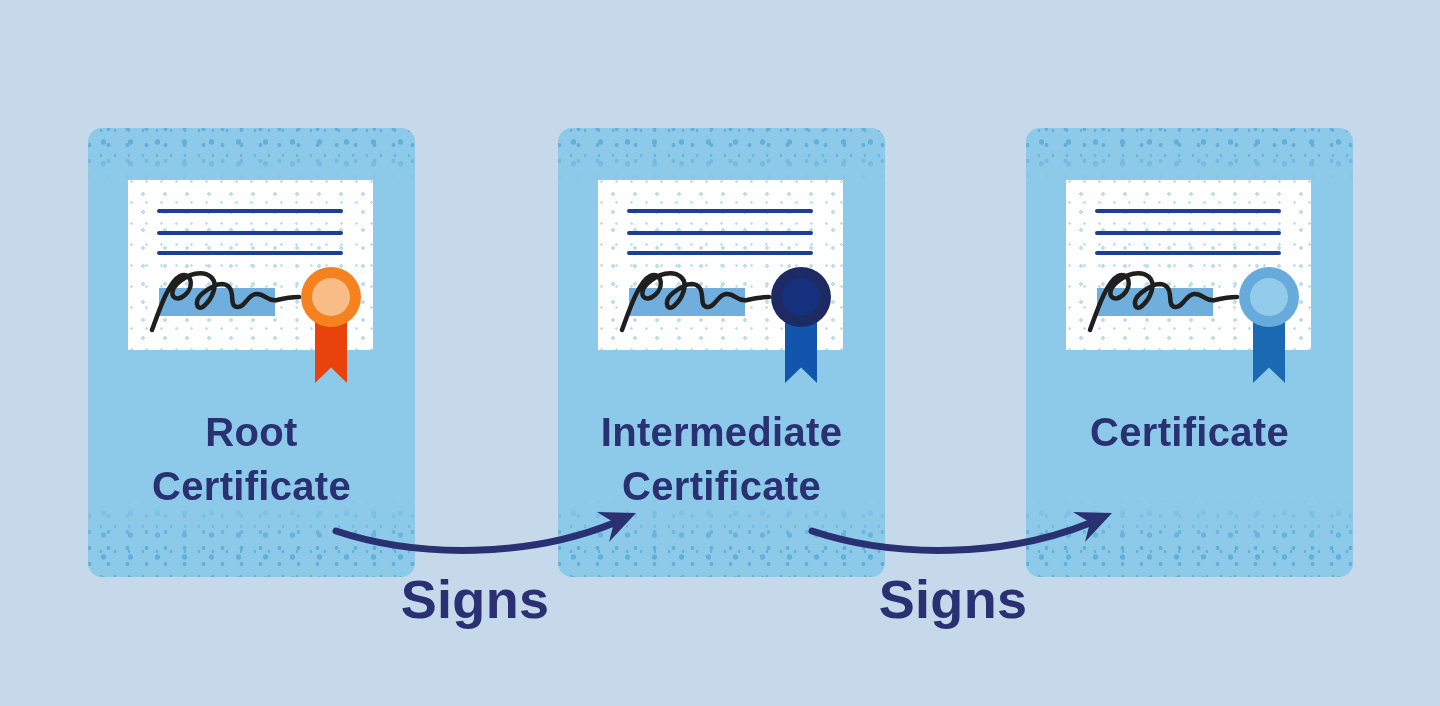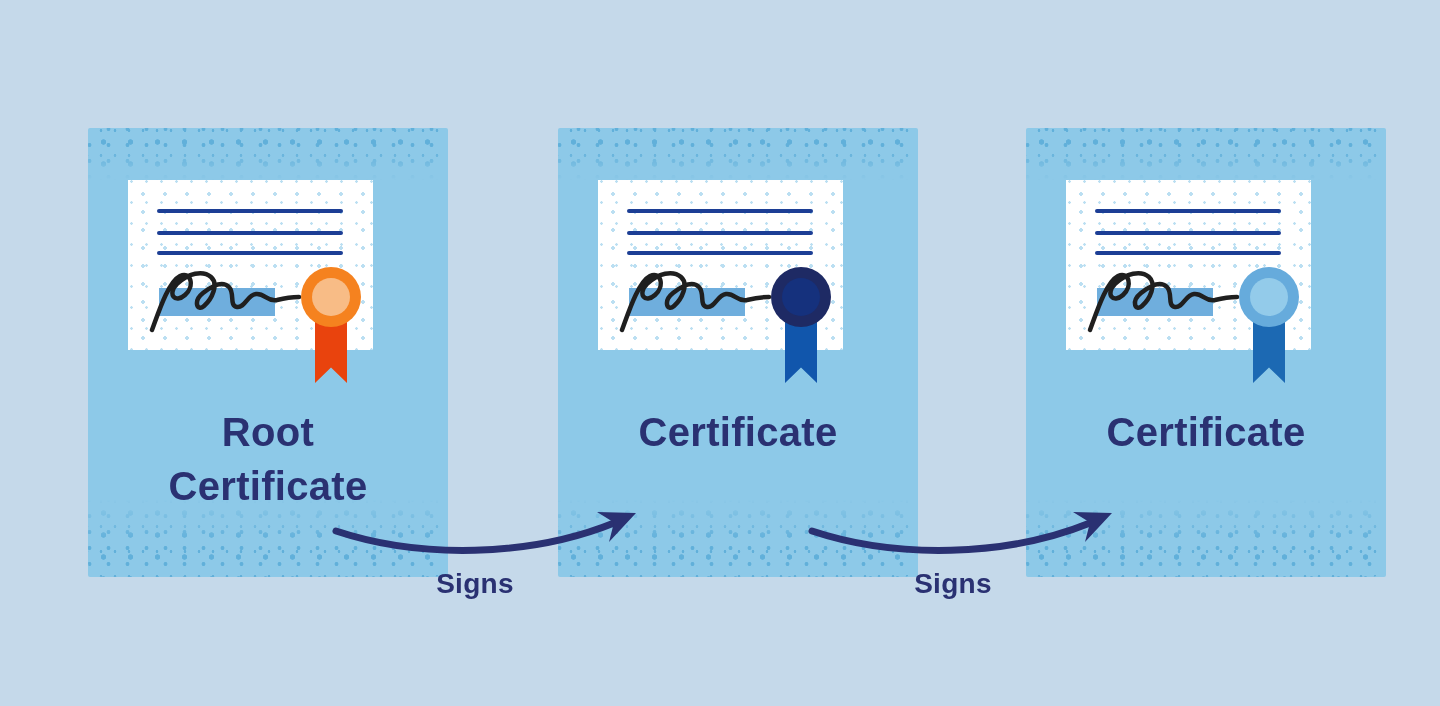--- a/index.html
+++ b/index.html
@@ -12,24 +12,24 @@
     width: 1440px;
     height: 706px;
     background: var(--background, #C5D9EA);
     overflow: hidden;
   }
 
   
   .card {
     position: absolute;
     top: 128px;
-    width: 360px;
+    width: 327px;
     height: 449px;
     background: var(--card, #8DC9E8);
-    border-radius: 2px;
+    border-radius: 14px;
   }
   .card.pos-0 { left: 88px; }
   .card.pos-1 { left: 558px; }
   .card.pos-2 { left: 1026px; }
 
   
   .speckle {
     position: absolute;
     left: 0; right: 0;
     z-index: 0;
@@ -139,21 +139,21 @@
   }
   .arrow-svg.pos-0 { left: 330px; }
   .arrow-svg.pos-1 { left: 806px; }
   .arrow-path { stroke: var(--arrow, #2A3172); stroke-width: 7; fill: none; stroke-linecap: round; }
   .arrow-head { fill: var(--arrow, #2A3172); }
 
   .arrow-label {
     position: absolute;
     top: 568px;
     transform: translateX(-50%);
-    font-size: 28px;
+    font-size: 54px;
     font-weight: 700;
     letter-spacing: .3px;
     color: var(--title, #2A3172);
     z-index: 5;
   }
   .arrow-label.pos-0 { left: 475px; }
   .arrow-label.pos-1 { left: 953px; }
 </style>
 </head>
 <body>
@@ -192,20 +192,21 @@
       <div class="highlight"></div>
       <svg class="signature" viewBox="0 0 170 70">
         <path d="M10 64 C 16 48, 26 16, 38 10 C 49 5, 53 20, 43 29 C 33 38, 25 28, 35 18 C 46 7, 61 4, 69 11 C 77 18, 70 33, 62 40 C 55 46, 51 35, 61 27 C 71 19, 81 15, 87 21 C 93 27, 87 40, 95 41 C 103 42, 105 29, 114 28 C 123 27, 125 36, 135 34 C 143 32, 149 31, 157 31" stroke="#1F1F1F" stroke-width="4.5" fill="none" stroke-linecap="round"></path>
       </svg>
     </div>
     <div class="seal-ribbon"></div>
     <div class="seal">
       <div class="seal-inner"></div>
     </div>
     <div class="card-title">
+      <div>Intermediate</div>
       <div>Certificate</div>
     </div>
   </div>
 
   <div class="card pos-2" style="--seal-outer: #66ABDC; --seal-inner: #93CBEA; --seal-ribbon: #1C69B3;">
     <div class="speckle top"></div>
     <div class="speckle bottom"></div>
     <div class="paper">
       <div class="cert-line l1"></div>
       <div class="cert-line l2"></div>

